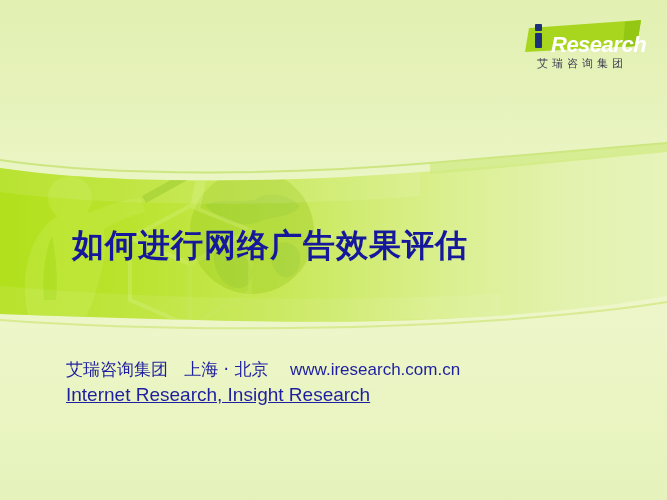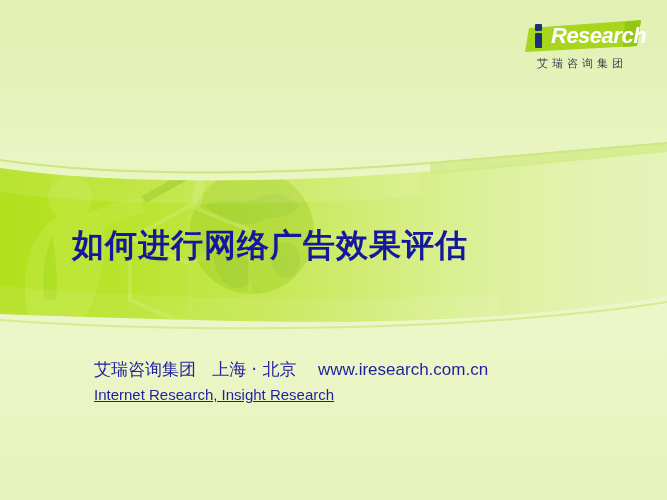--- a/index.html
+++ b/index.html
@@ -49,21 +49,21 @@
   .logo-shape {
     position: absolute;
     left: 0;
     top: 0;
     width: 120px;
     height: 34px;
   }
   .logo-word {
     position: absolute;
     left: 26px;
-    top: 3px;
+    top: 12px;
     font-size: 22px;
     font-weight: bold;
     font-style: italic;
     color: #ffffff;
     letter-spacing: -0.5px;
     line-height: 26px;
     font-family: "Liberation Sans", "DejaVu Sans", sans-serif;
   }
   .logo-i {
     position: absolute;
@@ -114,34 +114,33 @@
     font-family: "DejaVu Sans", "Liberation Sans", sans-serif;
     line-height: 58px;
   }
 
   
   .footer {
     position: absolute;
     left: 66px;
     top: 358px;
     color: #1e1ea0;
-    margin-left: 28px;
   }
   .footer-line1 {
     font-size: 17px;
     white-space: nowrap;
     font-family: "DejaVu Sans", "Liberation Sans", sans-serif;
     line-height: 23px;
   }
   .footer-line1 .url {
     font-family: "Liberation Sans", "DejaVu Sans", sans-serif;
     font-size: 17px;
   }
   .footer-line2 {
-    font-size: 15px;
+    font-size: 19px;
     text-decoration: underline;
     white-space: nowrap;
     margin-top: 2px;
     font-family: "Liberation Sans", "DejaVu Sans", sans-serif;
     line-height: 23px;
   }
 </style>
 </head>
 <body>
 

